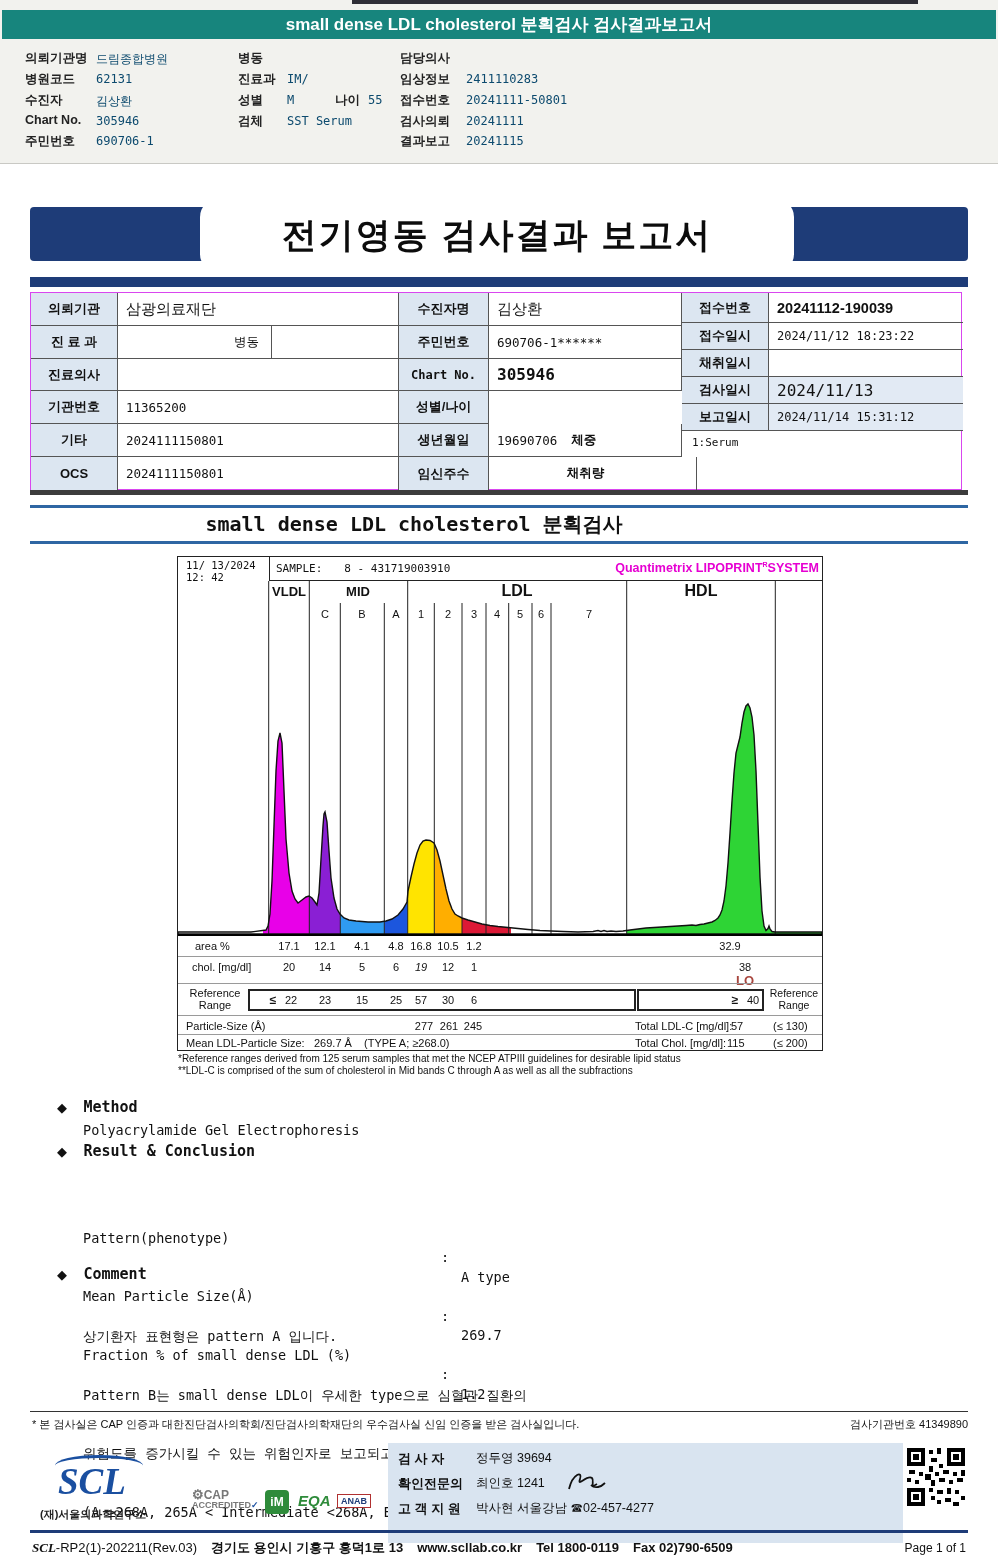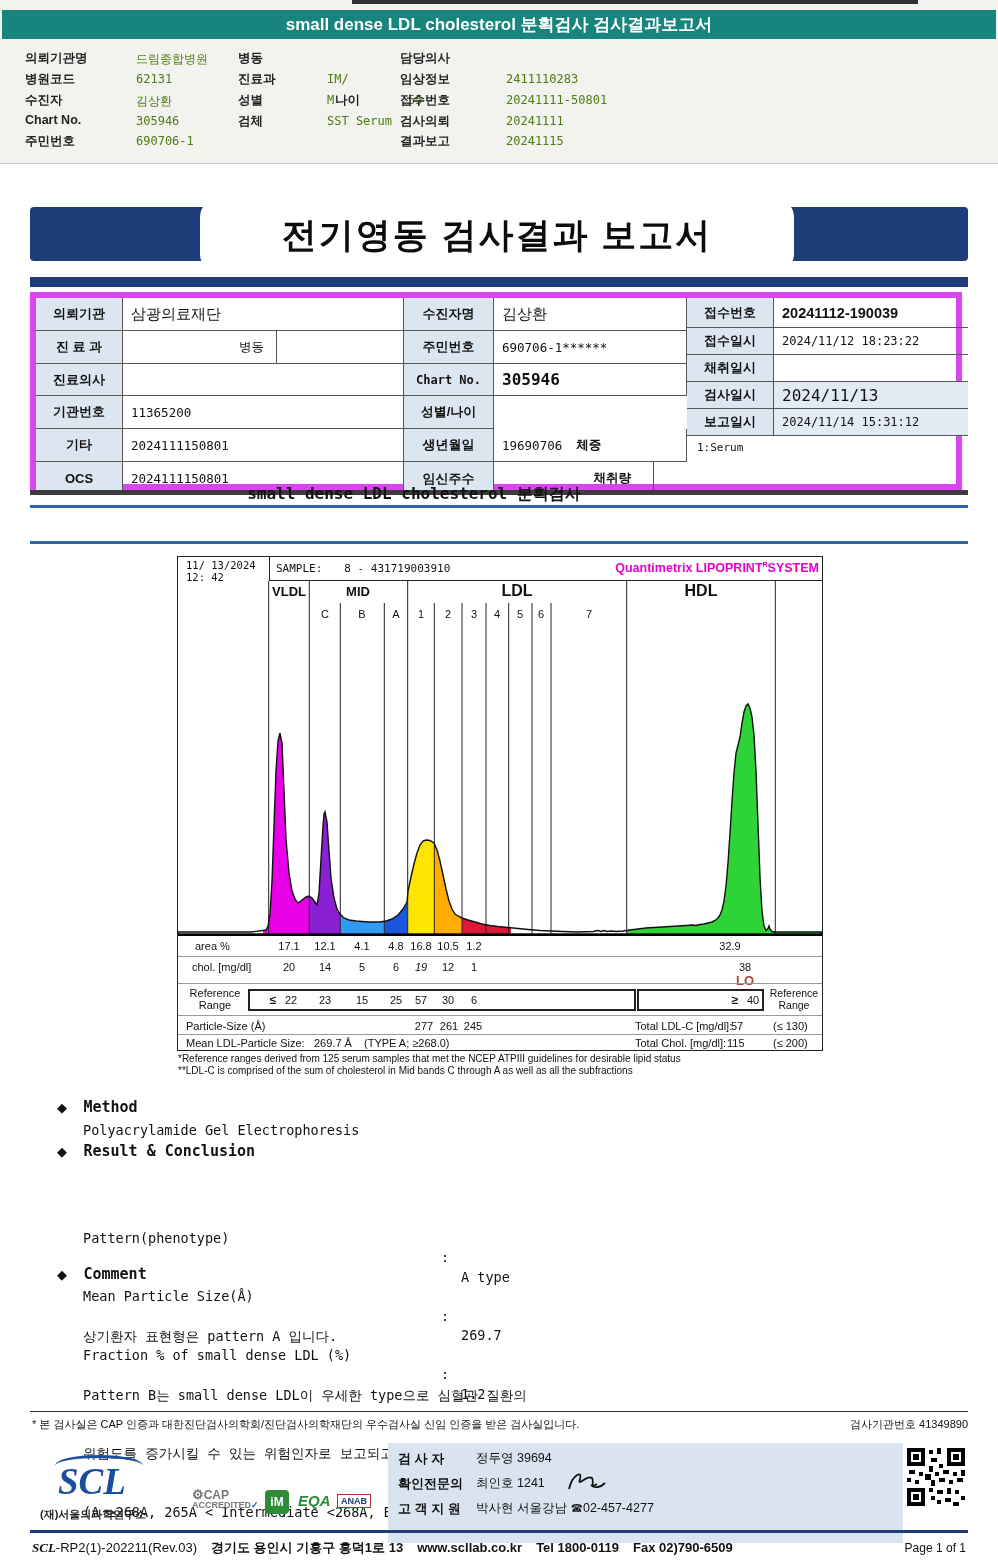--- a/index.html
+++ b/index.html
@@ -8,39 +8,39 @@
   .abs{position:absolute;}
   .mono{font-family:"DejaVu Sans Mono",monospace;}
   .b{font-weight:bold;}
   .ctr{text-align:center;}
   
   #top-area{position:absolute;left:0;top:0;width:998px;height:163px;background:#f2f2ee;border-bottom:1px solid #c9c9c4;}
   #top-strip{position:absolute;left:352px;top:0;width:566px;height:4px;background:#2e2e36;}
   #teal-bar{position:absolute;left:2px;top:10px;width:994px;height:29px;background:#17857d;color:#fff;
             display:flex;align-items:center;justify-content:center;font-size:17px;font-weight:bold;}
   .hlabel{font-weight:bold;font-size:12.5px;color:#222;}
-  .hval{font-size:12px;color:#4d7c0f;margin-left:40px;}
+  .hval{font-size:12px;color:#0c4a6e;}
   
   #banner-band{position:absolute;left:30px;top:207px;width:938px;height:54px;background:#1e3c78;border-radius:4px;}
   #banner-band2{position:absolute;left:30px;top:277px;width:938px;height:10px;background:#1e3c78;}
   #banner-box{position:absolute;left:200px;top:199px;width:594px;height:73px;background:#fff;border-radius:18px;
               display:flex;align-items:center;justify-content:center;}
   #banner-title{font-size:35px;font-weight:bold;letter-spacing:2px;color:#0c0c0c;}
   
-  .ptable{position:absolute;border:6px solid #d946ef;box-sizing:border-box;}
+  .ptable{position:absolute;border:1px solid #d946ef;box-sizing:border-box;}
   .pcell{position:absolute;box-sizing:border-box;border-right:1px solid #555;border-bottom:1px solid #555;
          display:flex;align-items:center;overflow:hidden;}
   .plabel{background:#dce6f1;justify-content:center;font-weight:bold;font-size:13px;}
   .pval{padding-left:8px;font-size:12.5px;}
   .pval-blue{background:#e2eaf4;}
   #ptable-thick{position:absolute;left:30px;top:490px;width:938px;height:5px;background:#3c3c3c;}
   
   .blueline{position:absolute;left:30px;width:938px;height:3px;background:#2e66a3;}
-  #section-title{position:absolute;left:0;top:484px;width:828px;text-align:center;
-                 font-family:"DejaVu Sans Mono",monospace;font-size:16px;font-weight:bold;}
+  #section-title{position:absolute;left:0;top:511px;width:828px;text-align:center;
+                 font-family:"DejaVu Sans Mono",monospace;font-size:20px;font-weight:bold;}
   
   #chart{position:absolute;left:177px;top:556px;width:646px;height:495px;border:1px solid #222;box-sizing:border-box;background:#fff;}
   #sample-box{position:absolute;left:91px;top:0;width:554px;height:24px;border-left:1px solid #222;border-bottom:1px solid #222;
               box-sizing:border-box;display:flex;align-items:center;}
   .gl{position:absolute;transform:translateX(-50%);white-space:nowrap;}
   .chart-sep{position:absolute;left:0;width:644px;height:1px;background:#9a9a9a;}
   .cv{position:absolute;transform:translateX(-50%);font-size:11px;white-space:nowrap;}
   .refbox{position:absolute;border:2px solid #222;box-sizing:border-box;}
   .rlab{font-size:11px;}
   #footnotes{position:absolute;left:178px;top:1053px;font-size:10px;color:#111;line-height:11.5px;}
@@ -138,21 +138,21 @@
     <div class="pcell pval mono" style="left:458px;top:33px;width:193px;height:33px;">690706-1******</div>
     <div class="pcell plabel mono" style="left:368px;top:66px;width:90px;height:32px;font-size:12px;">Chart No.</div>
     <div class="pcell pval mono b" style="left:458px;top:66px;width:193px;height:32px;font-size:16px;">305946</div>
     <div class="pcell plabel" style="left:368px;top:98px;width:90px;height:33px;">성별/나이</div>
     <div class="pcell plabel" style="left:368px;top:131px;width:90px;height:33px;">생년월일</div>
     <div class="pcell pval" style="left:458px;top:131px;width:193px;height:33px;">
       <span class="mono">19690706</span>
       <span class="b" style="margin-left:14px;">체중</span>
     </div>
     <div class="pcell plabel" style="left:368px;top:164px;width:90px;height:33px;border-bottom:none;">임신주수</div>
-    <div class="pcell pval" style="left:458px;top:164px;width:160px;height:33px;border-bottom:none;justify-content:flex-end;padding-right:22px;">
+    <div class="pcell pval" style="left:458px;top:164px;width:208px;height:33px;border-bottom:none;justify-content:center;padding-right:22px;">
       <span class="b">채취량</span>
     </div>
 
     <div class="pcell plabel" style="left:651px;top:0;width:87px;height:30px;">접수번호</div>
     <div class="pcell pval b" style="left:738px;top:0;width:194px;height:30px;border-right:none;font-size:14.5px;">20241112-190039</div>
     <div class="pcell plabel" style="left:651px;top:30px;width:87px;height:27px;">접수일시</div>
     <div class="pcell pval mono" style="left:738px;top:30px;width:194px;height:27px;border-right:none;font-size:12px;">2024/11/12 18:23:22</div>
     <div class="pcell plabel" style="left:651px;top:57px;width:87px;height:27px;">채취일시</div>
     <div class="pcell pval mono" style="left:738px;top:57px;width:194px;height:27px;border-right:none;font-size:12px;"></div>
     <div class="pcell plabel" style="left:651px;top:84px;width:87px;height:27px;">검사일시</div>

